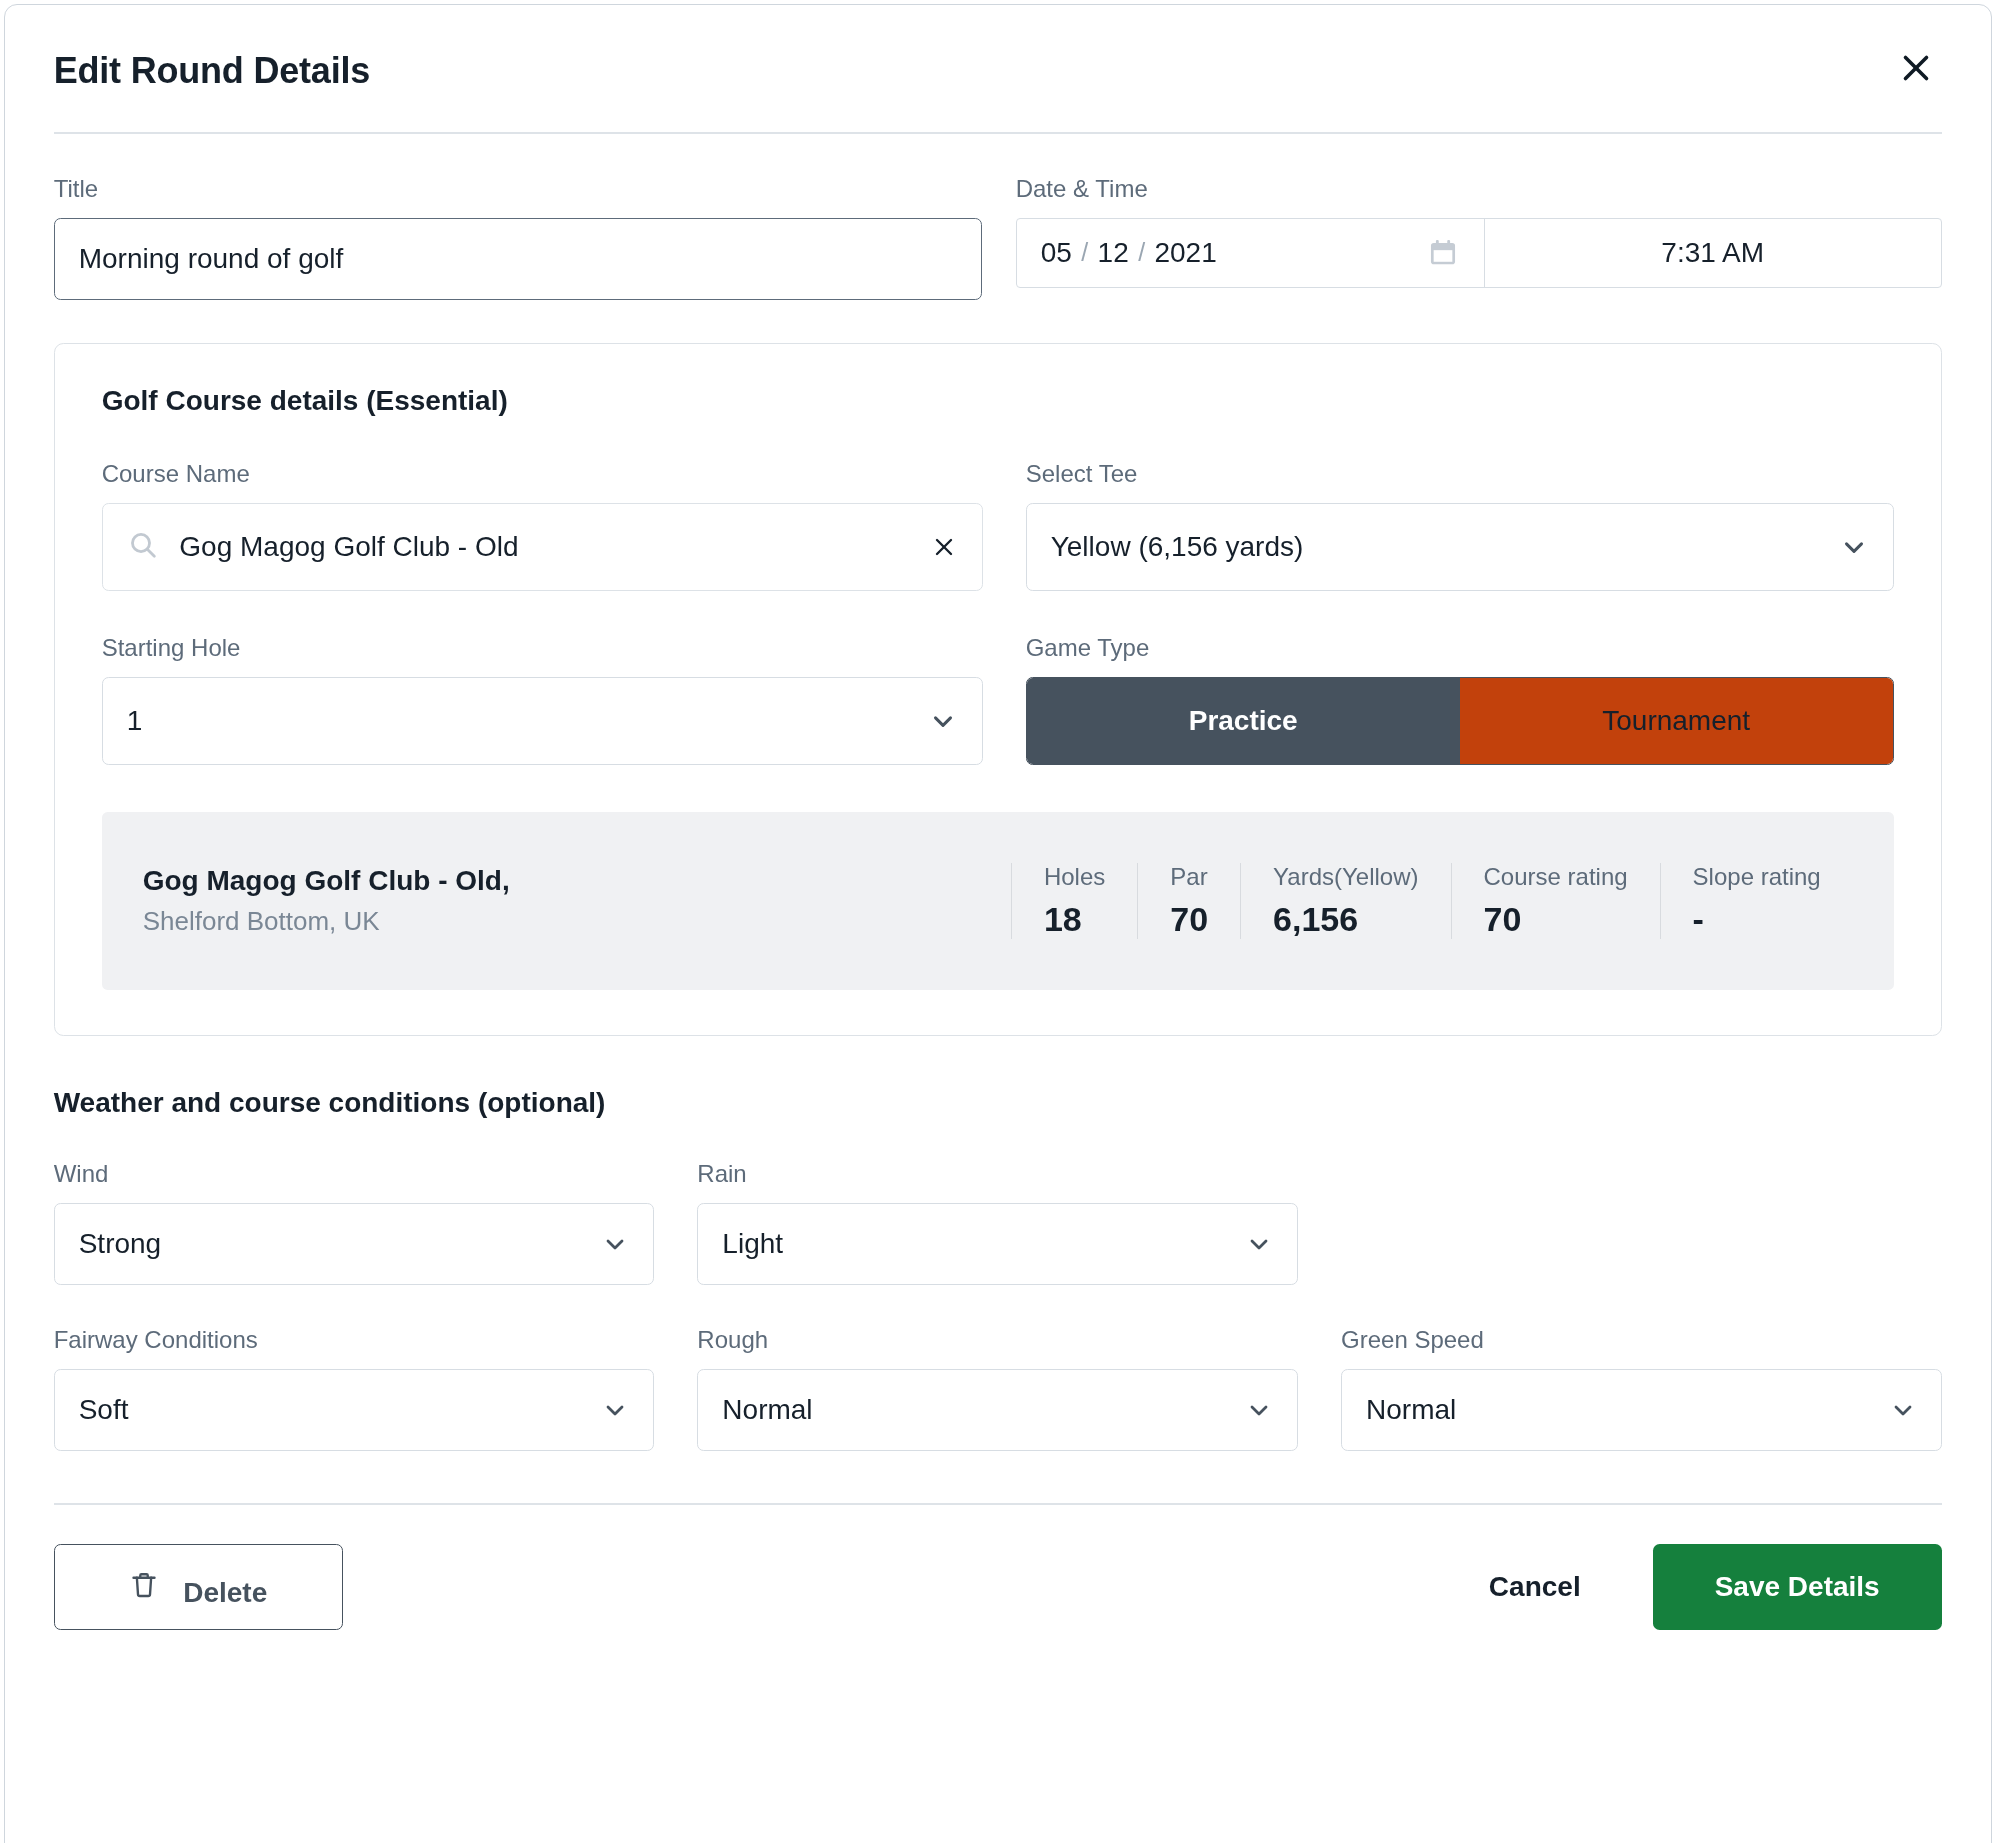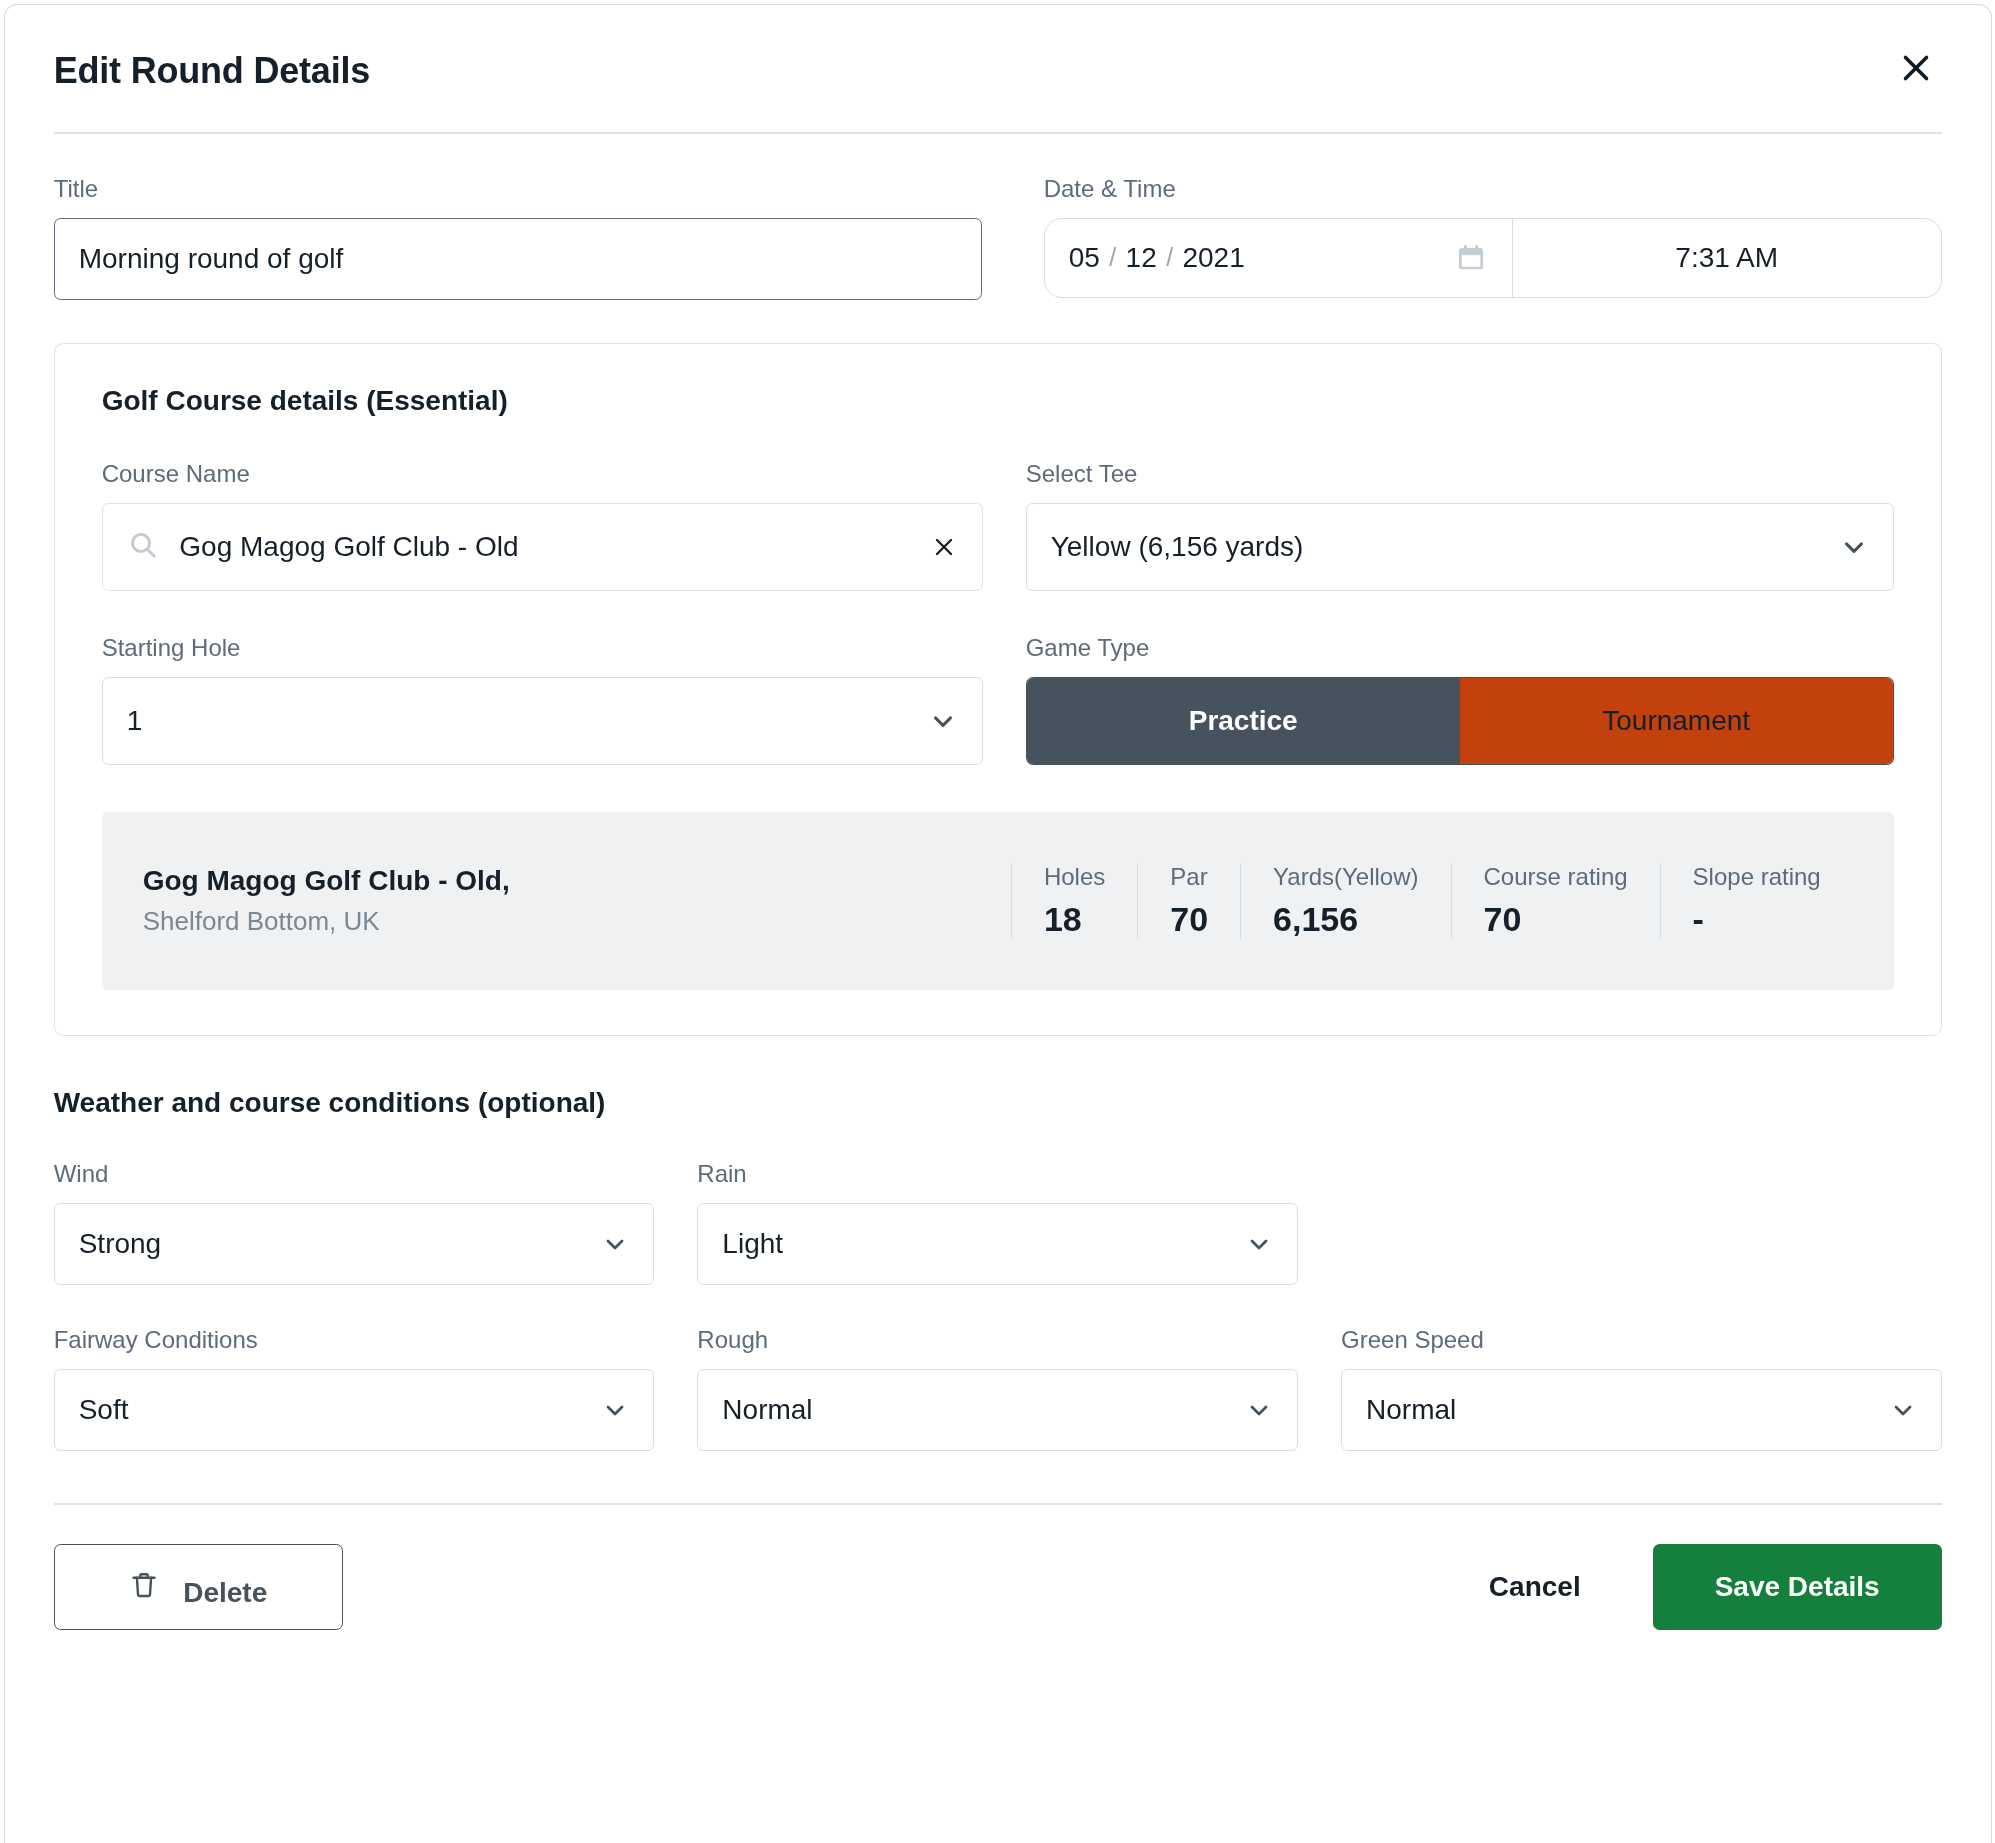--- a/index.html
+++ b/index.html
@@ -46,24 +46,24 @@
     height: 82px; border: 1.9px solid #d7dde3; border-radius: 6.6px;
     background: #fff; display: flex; align-items: center;
     padding: 0 24px; font-size: 28px; color: #16202b;
   }
   .field.focused { border: 1.9px solid #5d6b7a; }
   .chev { margin-left: auto; display: flex; align-items: center; }
 
   
   .row1 { display: flex; gap: 34px; margin-top: 41px; justify-content: center; }
   .col-title { width: 928px; }
-  .col-dt { flex: 1; margin-left: 28px; }
+  .col-dt { flex: 1; }
 
   .dt-wrap {
-    height: 80px; border: 1.9px solid #d7dde3; border-radius: 18px;
+    height: 70px; border: 1.9px solid #d7dde3; border-radius: 4px;
     display: flex; background: #fff; overflow: hidden;
   }
   .dt-date {
     flex: 0 0 468px; display: flex; align-items: center;
     padding: 0 24px; border-right: 1.9px solid #d7dde3; height: 100%;
   }
   .dt-seg { font-size: 28px; color: #16202b; }
   .dt-slash { font-size: 25px; color: #9aa6b2; margin: 0 9.4px; }
   .cal-ico { margin-left: auto; display: flex; align-items: center; }
   .dt-time {

